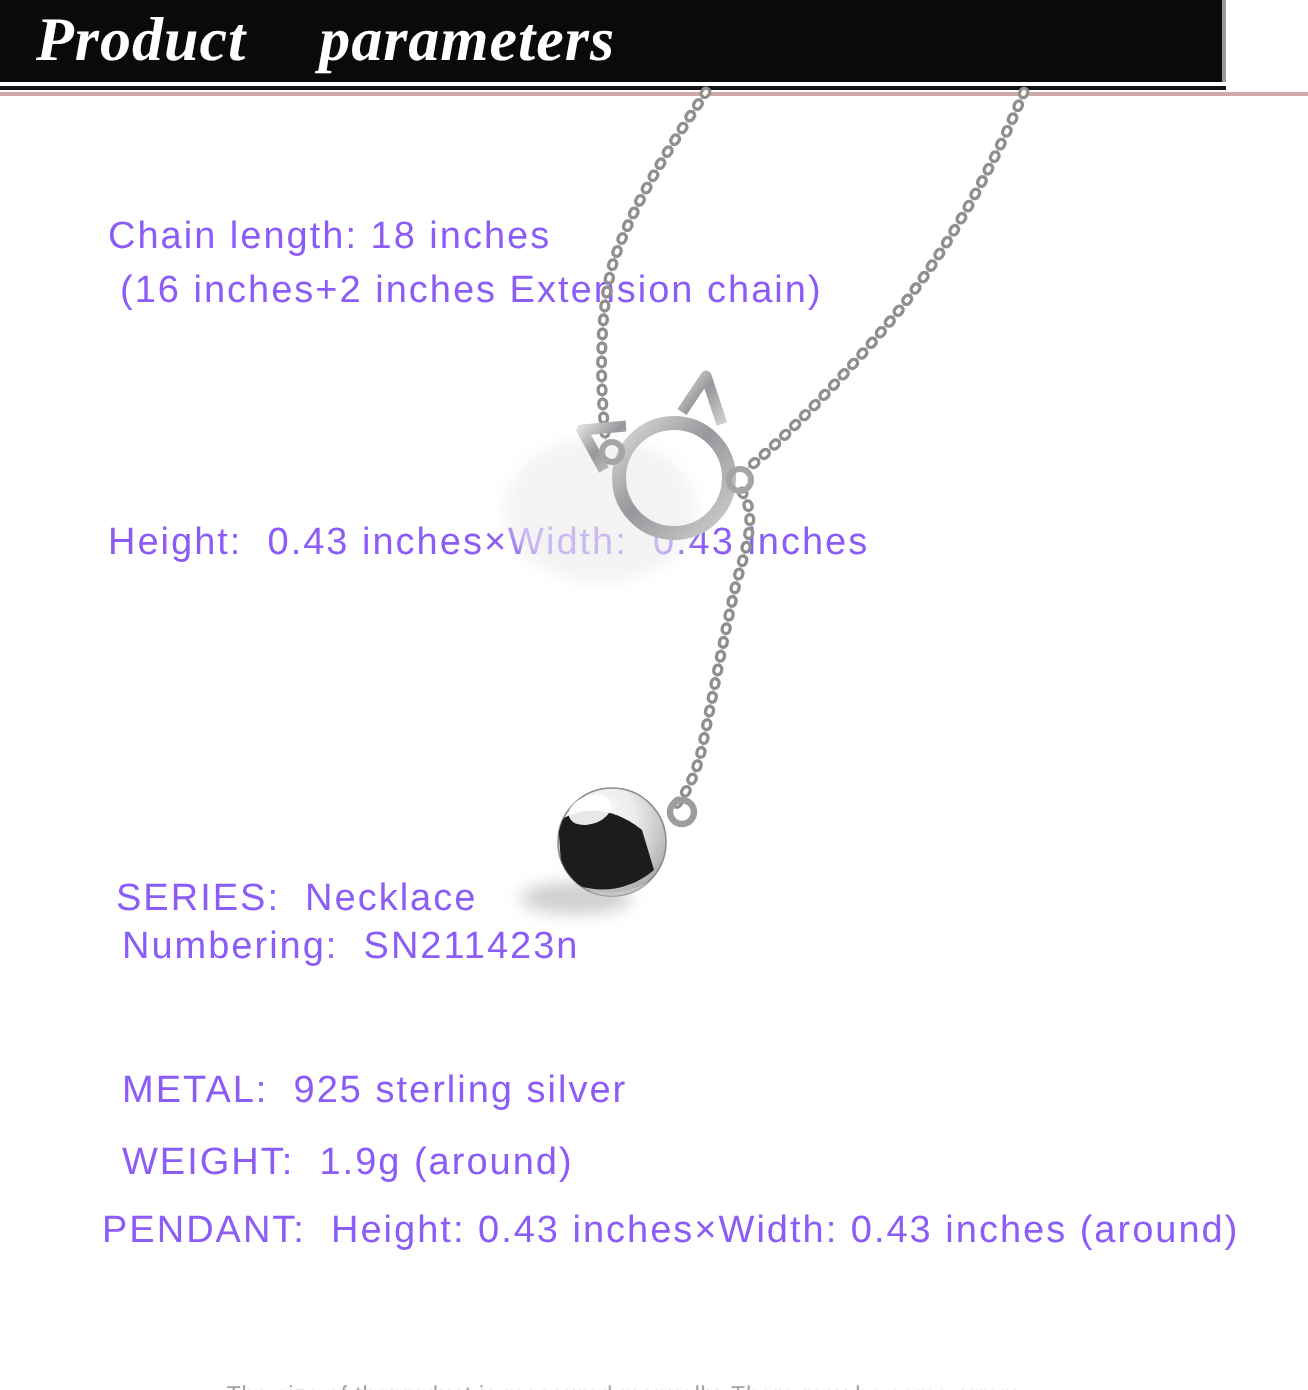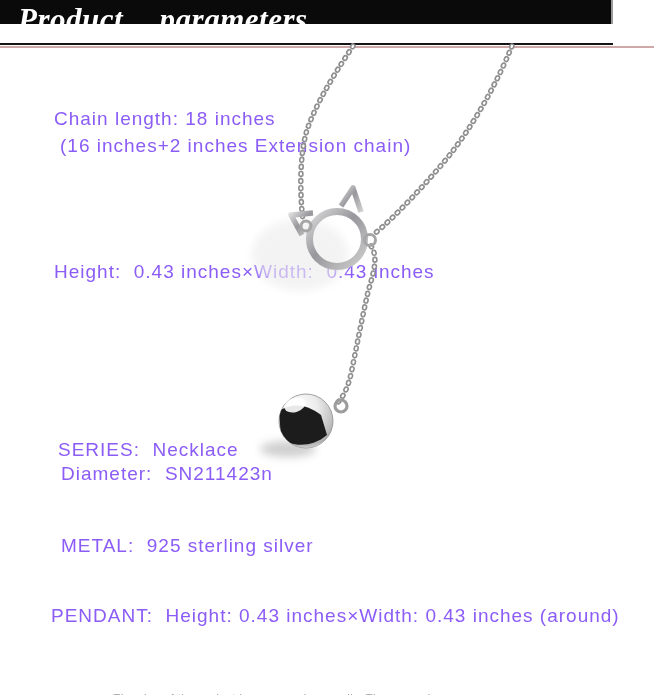--- a/index.html
+++ b/index.html
@@ -1,19 +1,19 @@
 <!DOCTYPE html>
 <html><head>
 <meta charset="utf-8">
 <style>
   html,body{margin:0;padding:0;background:#ffffff;}
   .page{position:relative;width:654px;height:695px;background:#ffffff;overflow:hidden;
         font-family:"Liberation Sans",sans-serif;}
   
-  .banner{position:absolute;top:0;left:0;width:611px;height:24px;background:#0a0a0a;
+  .banner{position:absolute;top:0;left:0;width:611px;height:41px;background:#0a0a0a;
           border-right:2px solid #9a9a9a;}
   .banner-subline{position:absolute;top:43px;left:0;width:613px;height:2px;background:#141414;}
   .pink-line{position:absolute;top:45.5px;left:0;width:654px;height:2px;background:#cfa9a9;}
   .title{position:absolute;top:2px;left:18px;margin:0;color:#ffffff;
          font-family:"Liberation Serif",serif;font-style:italic;font-weight:bold;
          font-size:31px;letter-spacing:.5px;word-spacing:10px;white-space:pre;}
   
   .txt{position:absolute;white-space:pre;color:#8b5cf6;
        font:19px/23px "Liberation Sans",sans-serif;letter-spacing:1px;}
   .chain1{top:107px;left:54px;}
@@ -41,22 +41,23 @@
     <h1 class="title">Product  parameters</h1>
   </div>
   <div class="banner-subline"></div>
   <div class="pink-line"></div>
 
   <div class="txt chain1">Chain length: 18 inches</div>
   <div class="txt chain2">(16 inches+2 inches Extension chain)</div>
   <div class="txt dims">Height:  0.43 inches×Width:  0.43 inches</div>
 
   <div class="txt spec-0">SERIES:  Necklace</div>
-  <div class="txt spec-1">Diameter:  SN211423n</div>
+  <div class="txt spec-1">Numbering:  SN211423n</div>
   <div class="txt spec-3">METAL:  925 sterling silver</div>
+  <div class="txt spec-4">WEIGHT:  1.9g (around)</div>
   <div class="txt spec-5">PENDANT:  Height: 0.43 inches×Width: 0.43 inches (around)</div>
 
   <div class="footer">
     <div>The size of theproduct is measured manually, There may be some errors</div>
     
   </div>
 
   <svg class="photo" width="654" height="695" viewBox="0 0 654 695">
     <defs>
       <radialGradient id="bellG" cx="0.35" cy="0.28" r="0.9">

